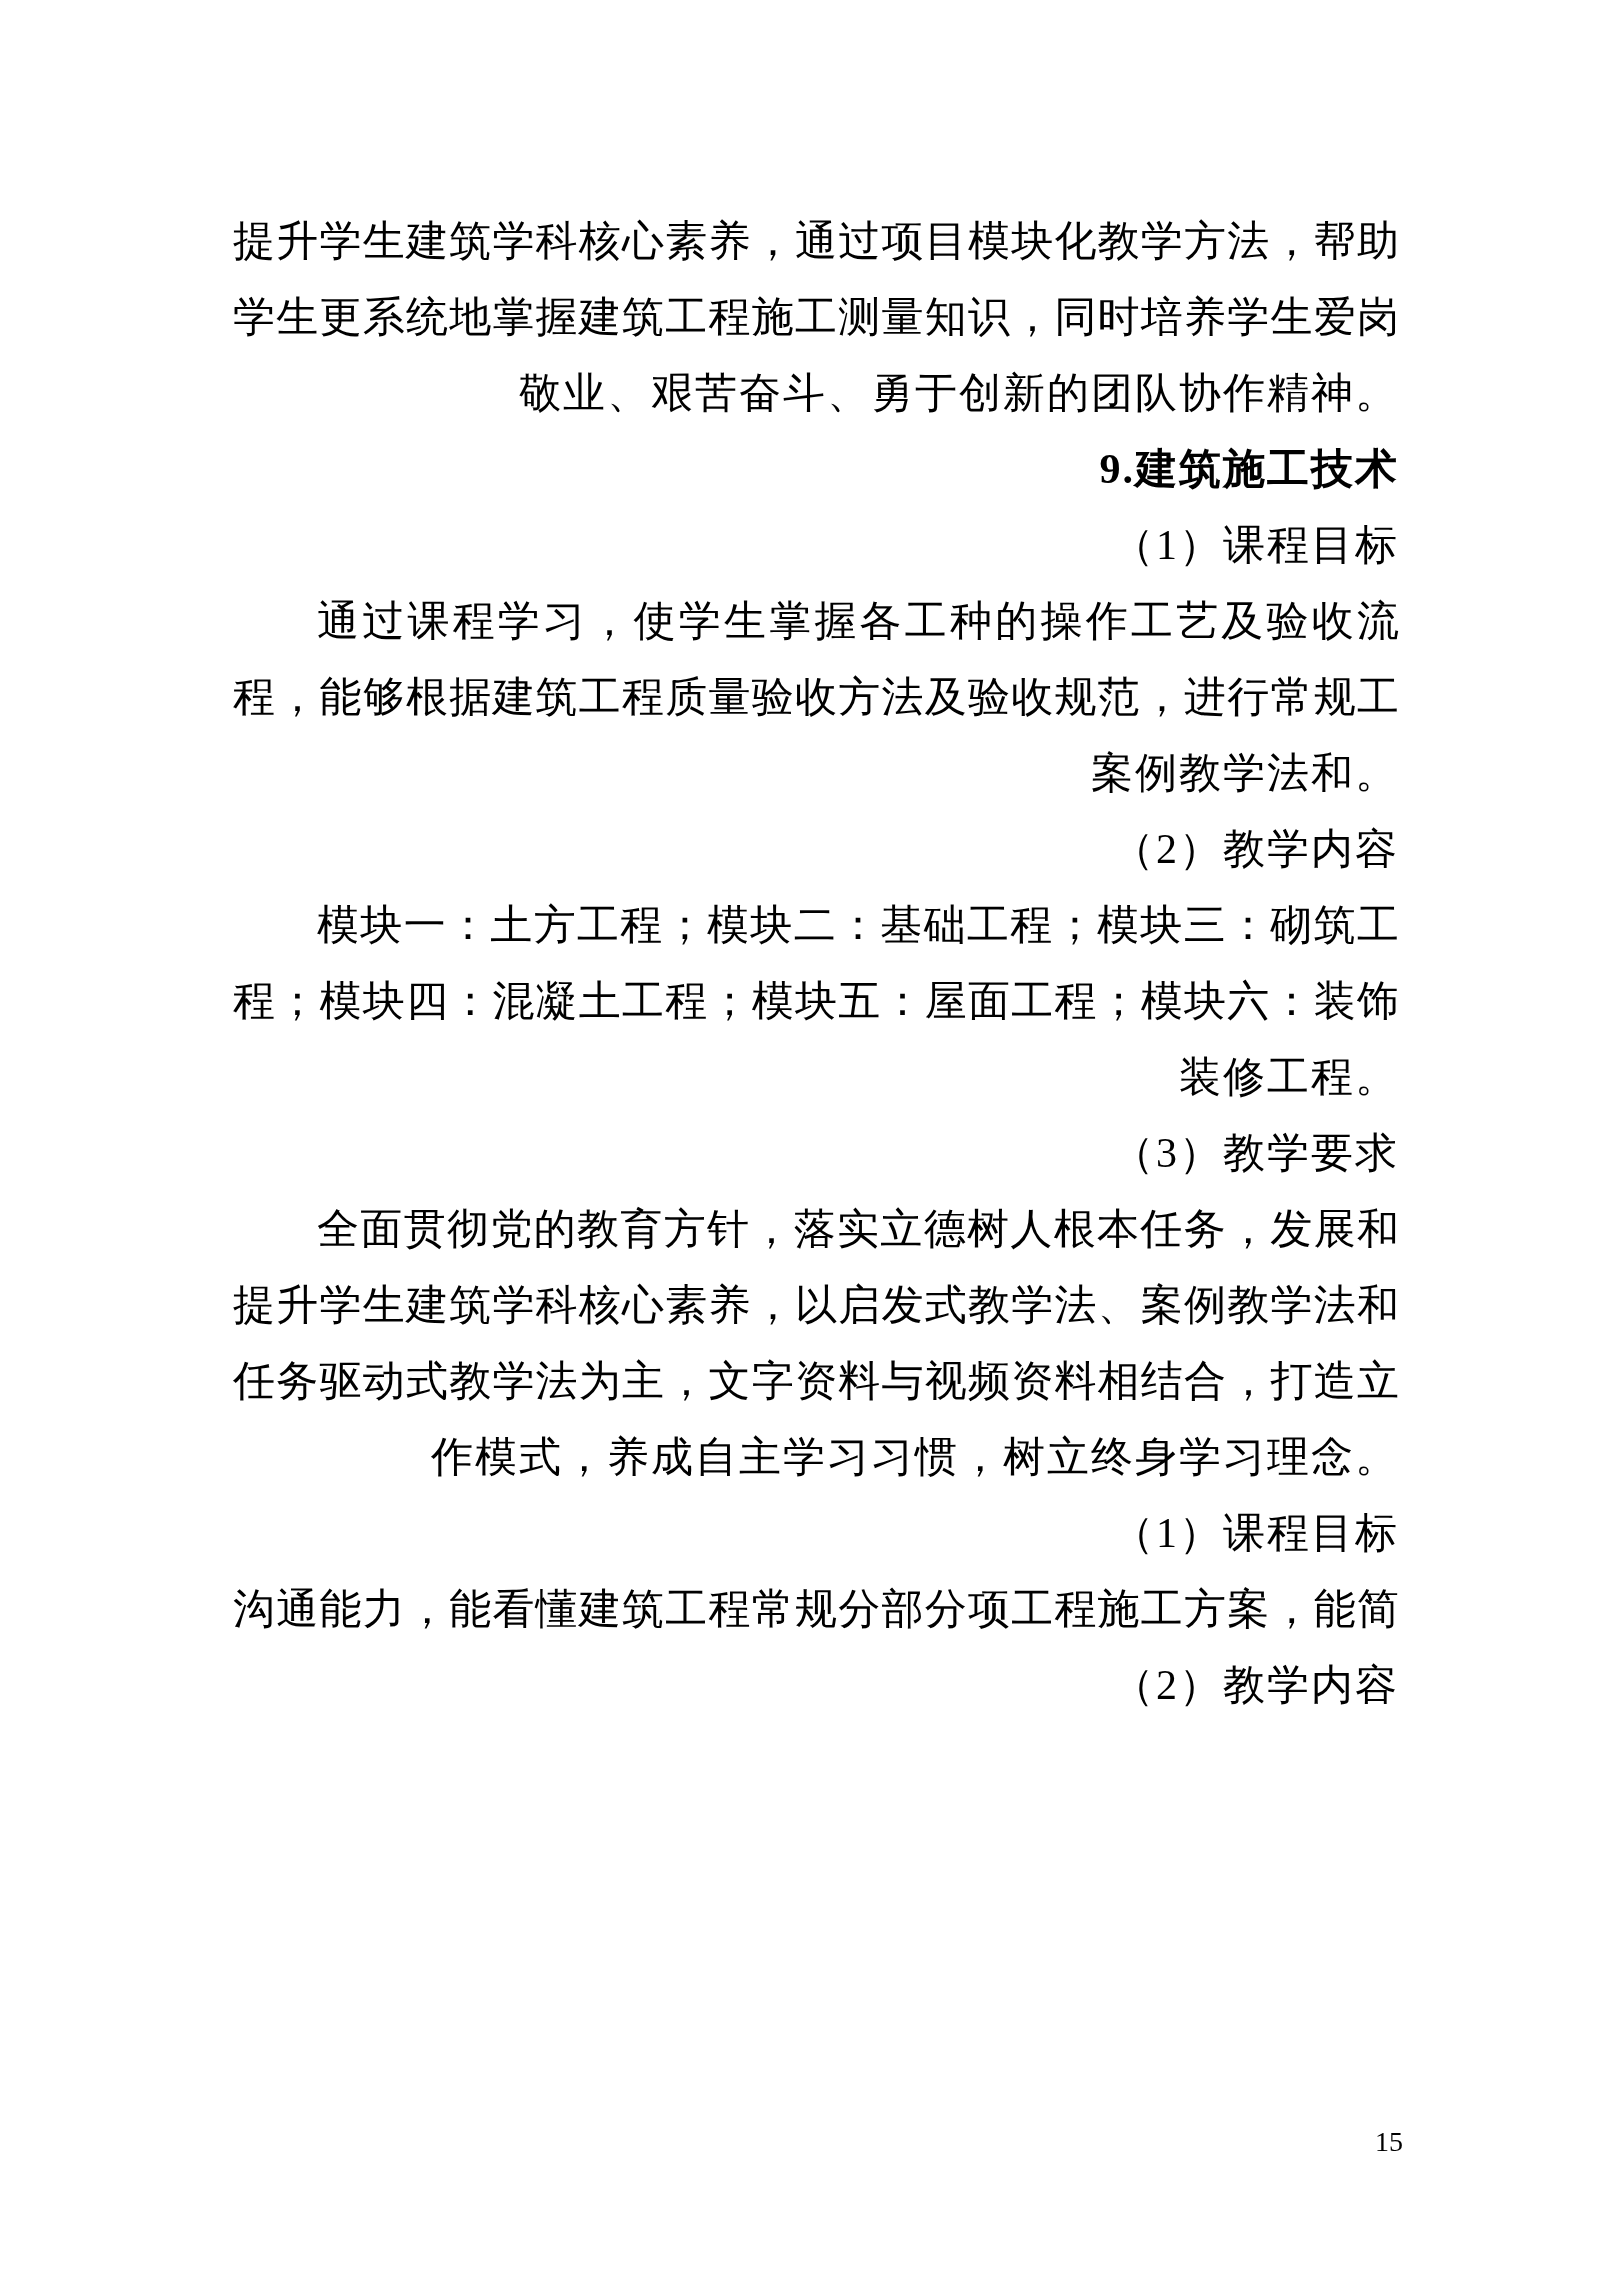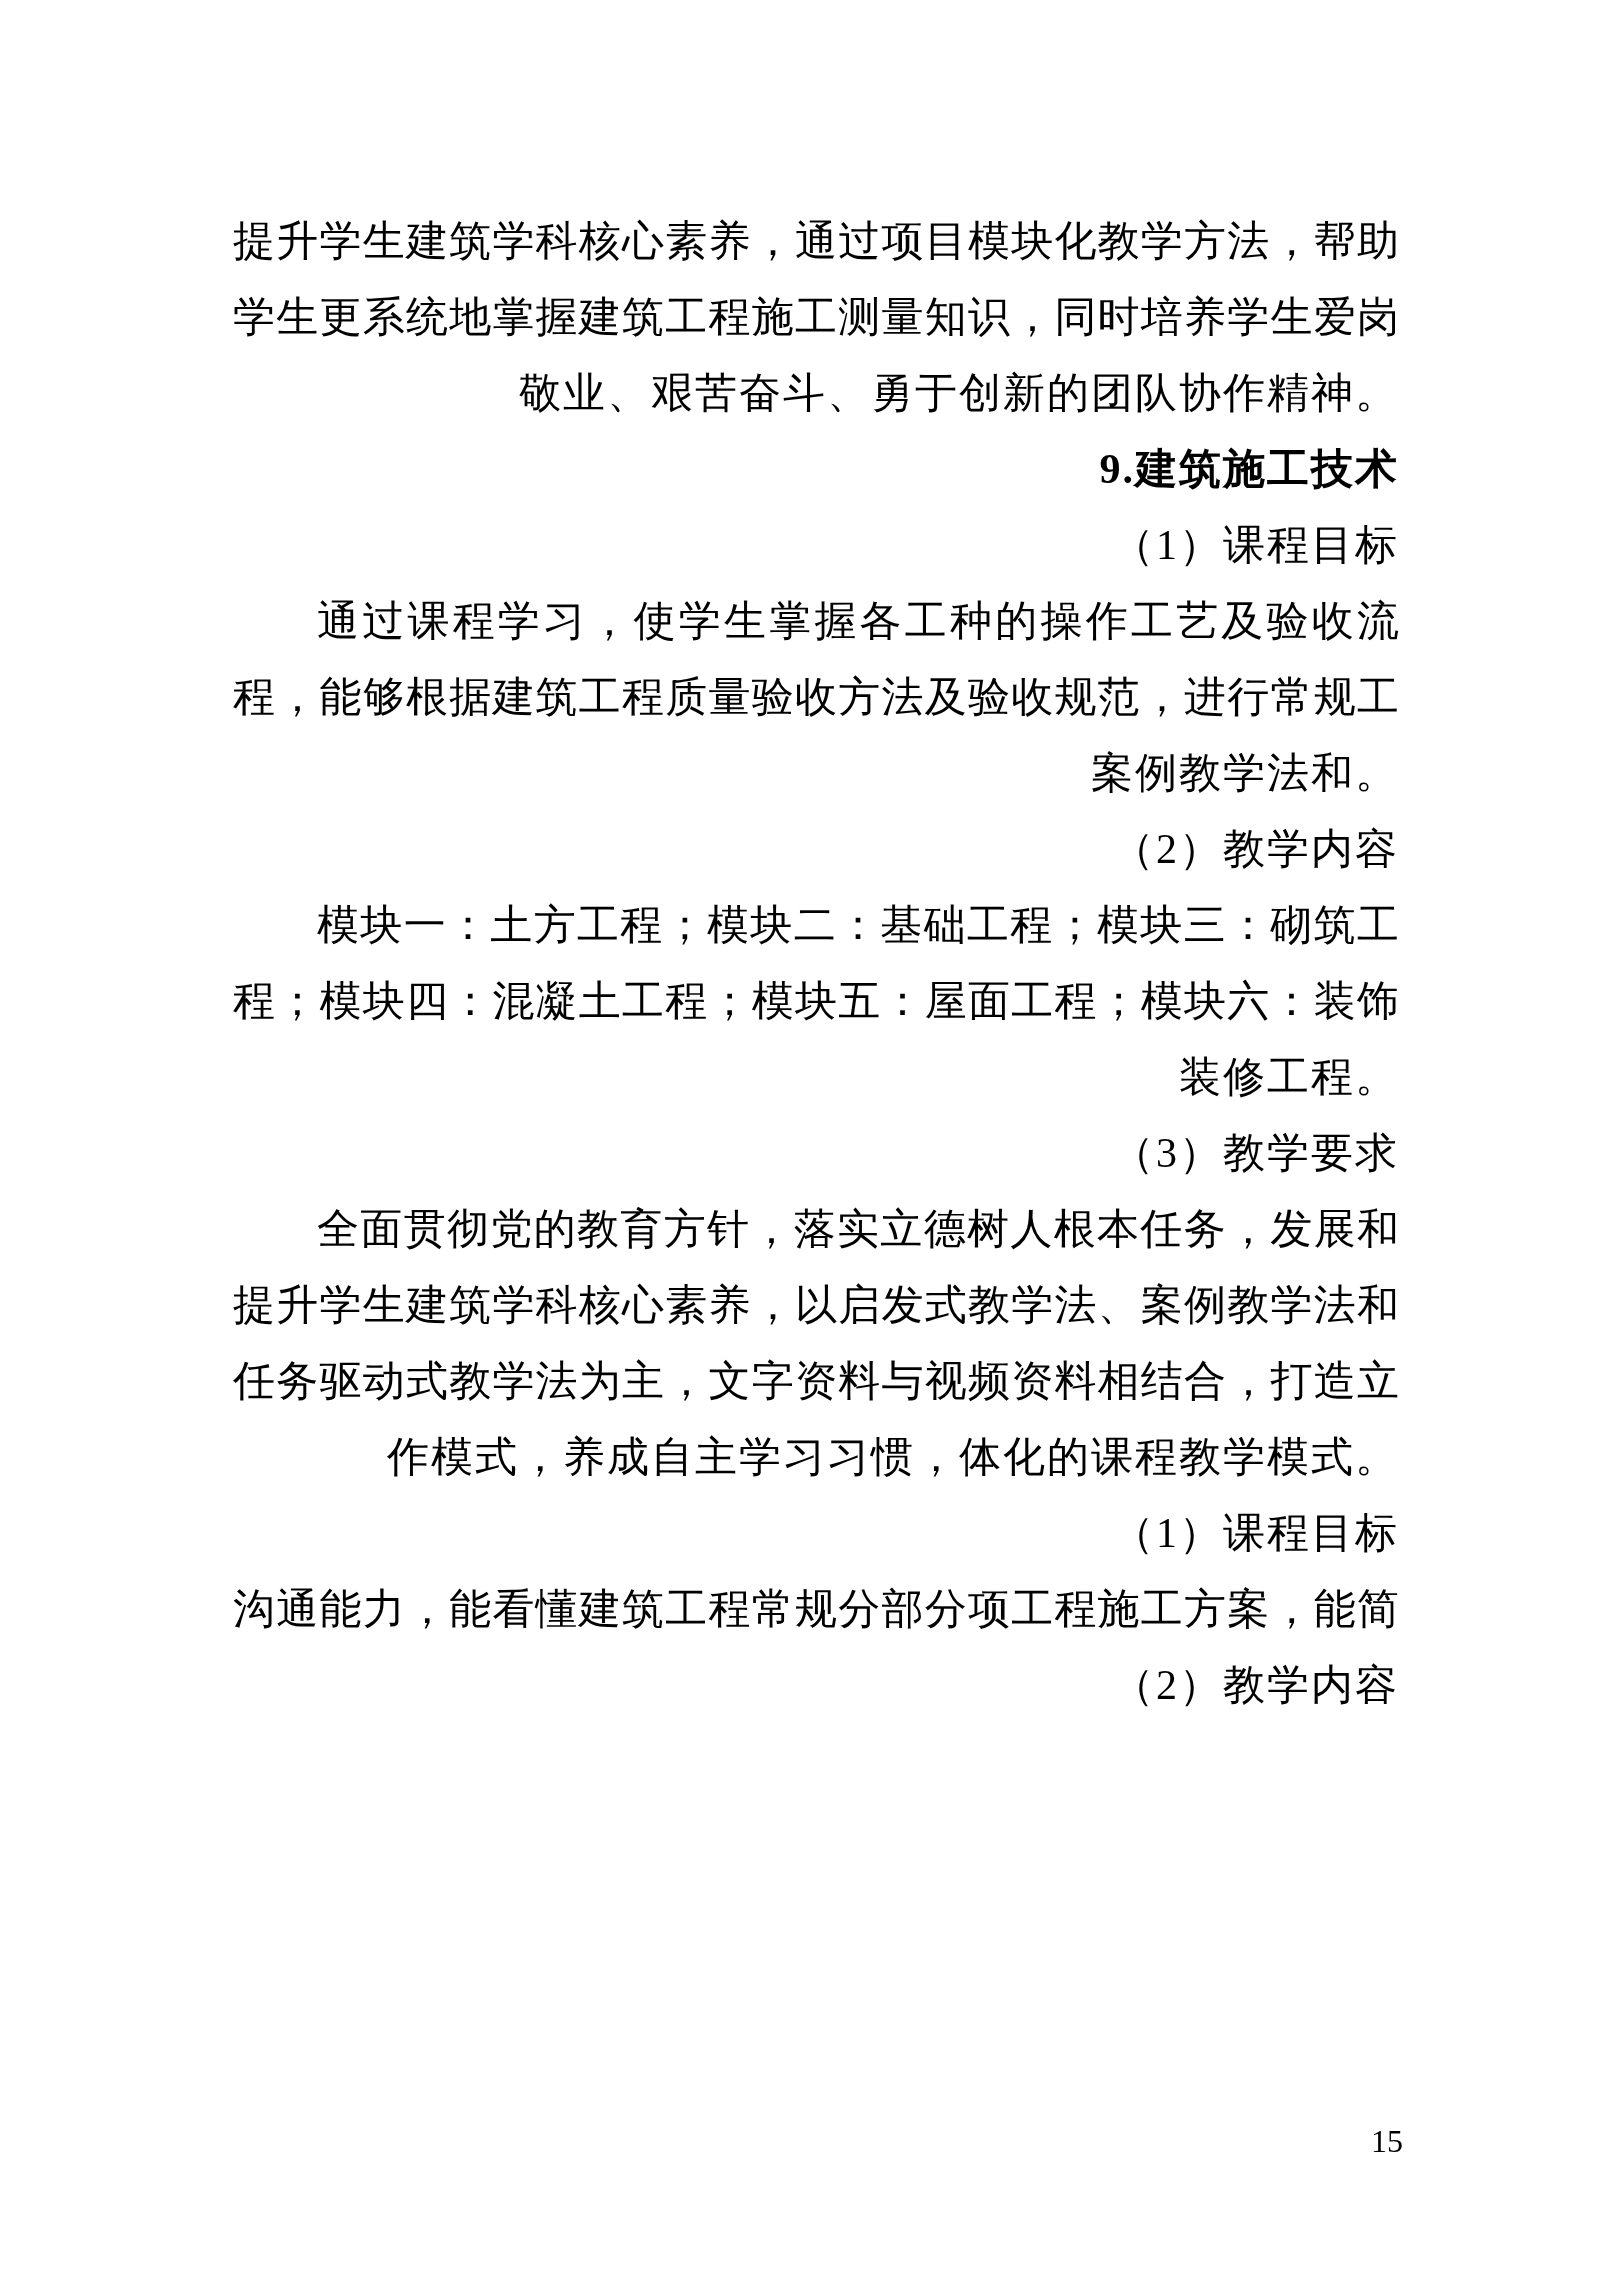--- a/index.html
+++ b/index.html
@@ -40,21 +40,21 @@
   .indent {
     text-indent: 2em;
   }
   .bold {
     font-weight: 700;
   }
   .page-number {
     position: absolute;
     top: 2125px;
     right: 218px;
-    font-size: 32px;
+    font-size: 28px;
     line-height: 33px;
     color: #000000;
     font-family: "Liberation Serif", "DejaVu Serif", serif;
   }
 </style>
 </head>
 <body>
 
 <div class="page">
   <div class="content" id="content">
@@ -67,20 +67,20 @@
       <div class="line fill">程，能够根据建筑工程质量验收方法及验收规范，进行常规工</div>
       <div class="line">案例教学法和。</div>
       <div class="line indent">（2）教学内容</div>
       <div class="line fill indent">模块一：土方工程；模块二：基础工程；模块三：砌筑工</div>
       <div class="line fill">程；模块四：混凝土工程；模块五：屋面工程；模块六：装饰</div>
       <div class="line">装修工程。</div>
       <div class="line indent">（3）教学要求</div>
       <div class="line fill indent">全面贯彻党的教育方针，落实立德树人根本任务，发展和</div>
       <div class="line fill">提升学生建筑学科核心素养，以启发式教学法、案例教学法和</div>
       <div class="line fill">任务驱动式教学法为主，文字资料与视频资料相结合，打造立</div>
-      <div class="line">作模式，养成自主学习习惯，体化的课程教学模式。</div>
+      <div class="line">作模式，养成自主学习习惯，树立终身学习理念。</div>
       <div class="line indent">（1）课程目标</div>
       <div class="line fill">沟通能力，能看懂建筑工程常规分部分项工程施工方案，能简</div>
       <div class="line indent">（2）教学内容</div>
     </div>
   <div class="page-number">15</div>
 </div>
 
 
 </body></html>

